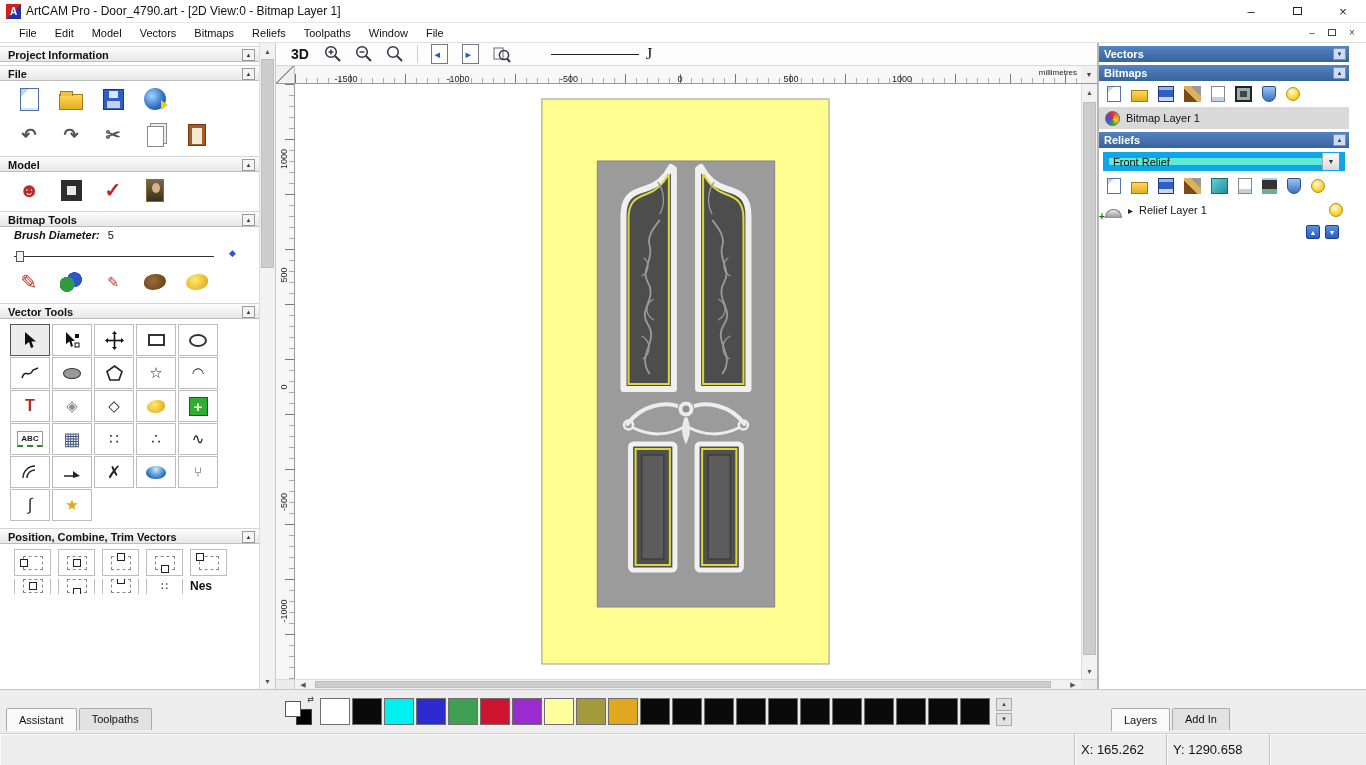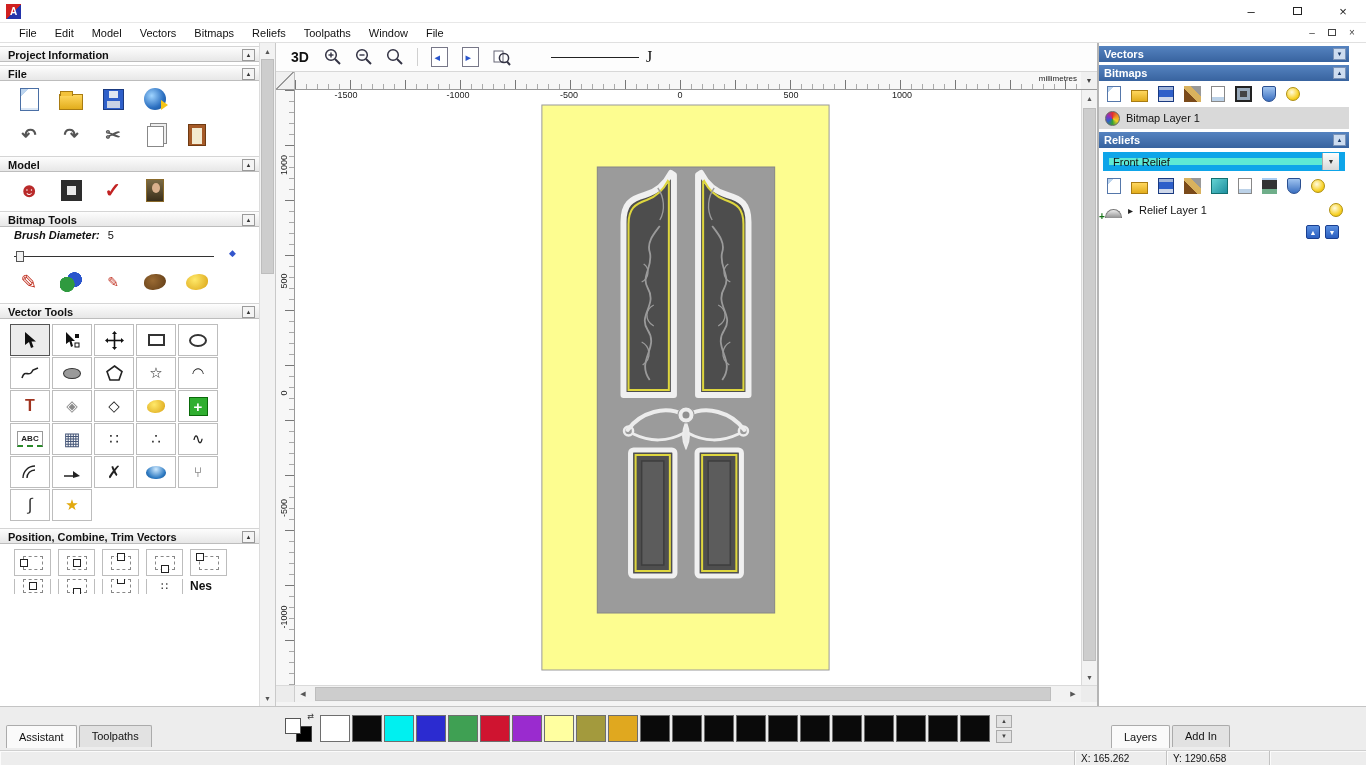--- a/index.html
+++ b/index.html
@@ -102,21 +102,21 @@
   .pagearrow::after { content:"◂"; position:absolute; left:2px; top:3px; color:#2a55cc; font-size:11px; }
   .pagearrow.r::after { content:"▸"; }
   .line-sample { width:88px; height:1px; background:#222; margin-left:30px; }
   .j-curve { font-size:16px; font-family:"Liberation Serif",serif; }
 
   .ruler-row { height:18px; display:flex; }
   .ruler-corner { width:19px; background:#f0f0f0; border-right:1px solid #bbb; border-bottom:1px solid #999; background-image:linear-gradient(135deg,transparent 46%,#999 46% 54%,transparent 54%); }
   .h-ruler { width:786px; position:relative; background:#f7f7f7; border-bottom:1px solid #999;
     background-image:repeating-linear-gradient(90deg,#777 0 1px,transparent 1px 55px),repeating-linear-gradient(90deg,#aaa 0 1px,transparent 1px 11px);
     background-size:100% 9px,100% 5px; background-position:left bottom,left bottom; background-repeat:no-repeat; }
-  .hlab { position:absolute; top:18px; transform:translateX(-50%); font-size:9px; color:#222; }
+  .hlab { position:absolute; top:8px; transform:translateX(-50%); font-size:9px; color:#222; }
   .unit-lab { position:absolute; right:4px; top:2px; font-size:8px; color:#222; }
   .unit-btn { width:16px; height:18px; background:#f0f0f0; border-bottom:1px solid #999; font-size:7px; color:#444; display:flex; align-items:center; justify-content:center; }
 
   .canvas-row { height:595px; display:flex; }
   .v-ruler { width:19px; position:relative; background:#f7f7f7; border-right:1px solid #999;
     background-image:repeating-linear-gradient(180deg,#777 0 1px,transparent 1px 55px),repeating-linear-gradient(180deg,#aaa 0 1px,transparent 1px 11px);
     background-size:9px 100%,5px 100%; background-position:right top,right top; background-repeat:no-repeat; }
   .vlab { position:absolute; left:-7px; transform:rotate(-90deg); font-size:9px; color:#222; width:30px; text-align:center; }
   .canvas { width:786px; height:595px; background:#fff; }
   .vscroll { width:16px; background:#f2f2f2; border-left:1px solid #dadada; display:flex; flex-direction:column; }
@@ -168,32 +168,33 @@
   .fgbg { width:30px; height:30px; position:relative; margin-right:6px; }
   .fgbg .bg { position:absolute; right:2px; bottom:2px; width:16px; height:16px; background:#000; border:1px solid #444; }
   .fgbg .fg { position:absolute; left:1px; top:4px; width:16px; height:16px; background:#fff; border:1px solid #555; }
   .fgbg .swap { position:absolute; right:0; top:-2px; font-size:8px; color:#333; }
   .swatches { display:flex; gap:2px; align-items:center; }
   .swatch { width:30px; height:27px; border:1px solid #6e6e6e; display:inline-block; }
   .pal-scroll { margin-left:6px; display:flex; flex-direction:column; gap:2px; }
   .pal-btn { width:16px; height:13px; background:#e2e2e2; border:1px solid #aaa; font-size:6px; color:#444; display:flex; align-items:center; justify-content:center; }
 
   
-  .statusbar { height:15px; background:#ededed; border-top:1px solid #cfcfcf; display:flex; font-size:10px; align-items:stretch; }
+  .statusbar { height:32px; background:#ededed; border-top:1px solid #cfcfcf; display:flex; font-size:13px; align-items:stretch; }
   .st-cell { border-right:1px solid #c2c2c2; box-shadow:inset 1px 1px 0 #fbfbfb; display:flex; align-items:center; padding:0 6px; }
   .st-fill { flex:1; }
   .st-x { width:92px; } .st-y { width:103px; } .st-end { width:96px; border-right:none; }
 </style>
 </head>
 <body>
 
 <div class="app">
 
   <div class="titlebar">
     <span class="applogo">A</span>
+    <span class="wtitle">ArtCAM Pro - Door_4790.art - [2D View:0 - Bitmap Layer 1]</span>
     <span class="winbtns">
       <span class="winbtn">–</span>
       <span class="winbtn">
           <span class="restore-glyph"></span>
         </span>
       <span class="winbtn">×</span>
     </span>
   </div>
 
   <div class="menubar">

